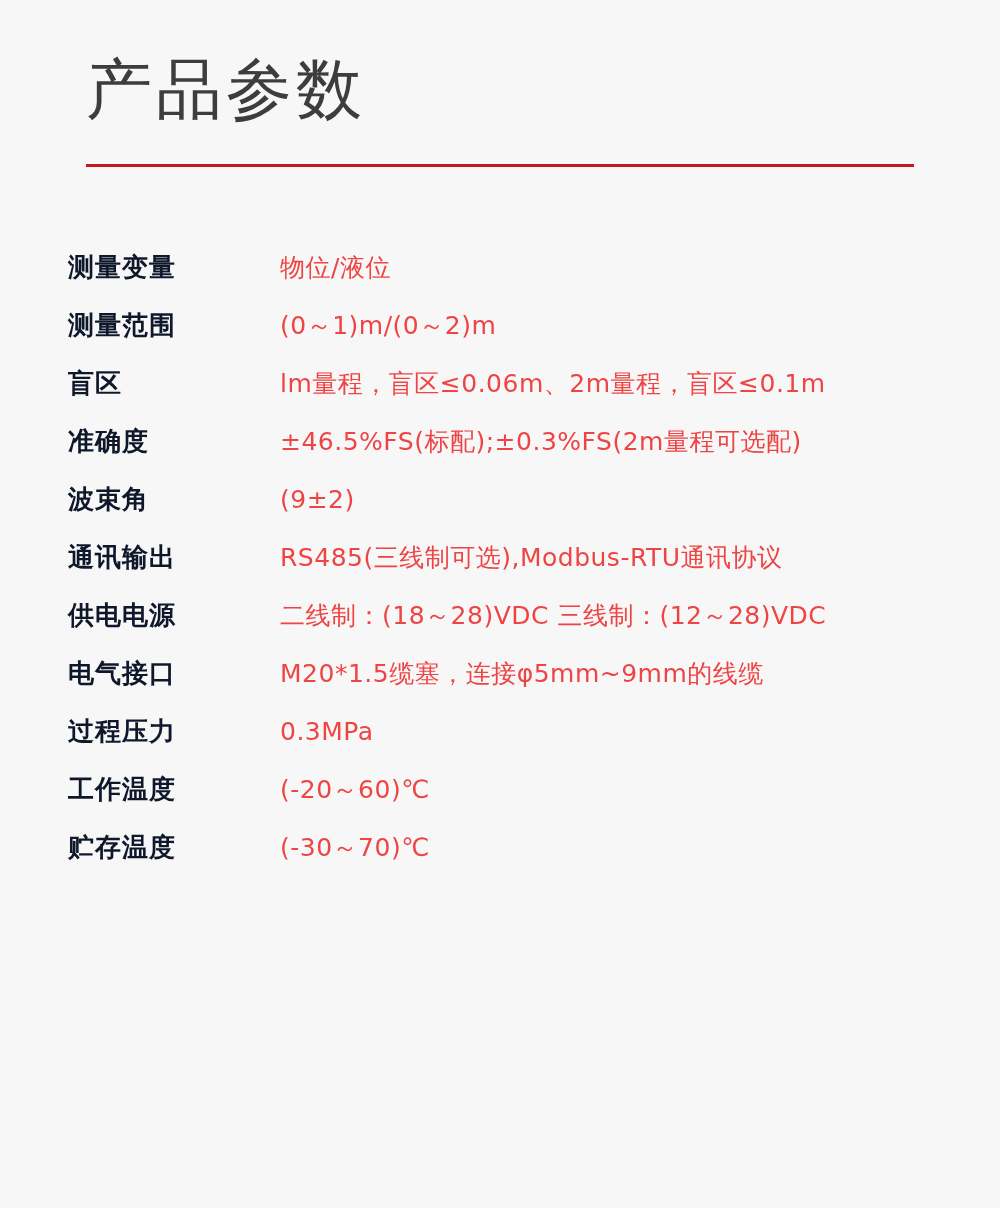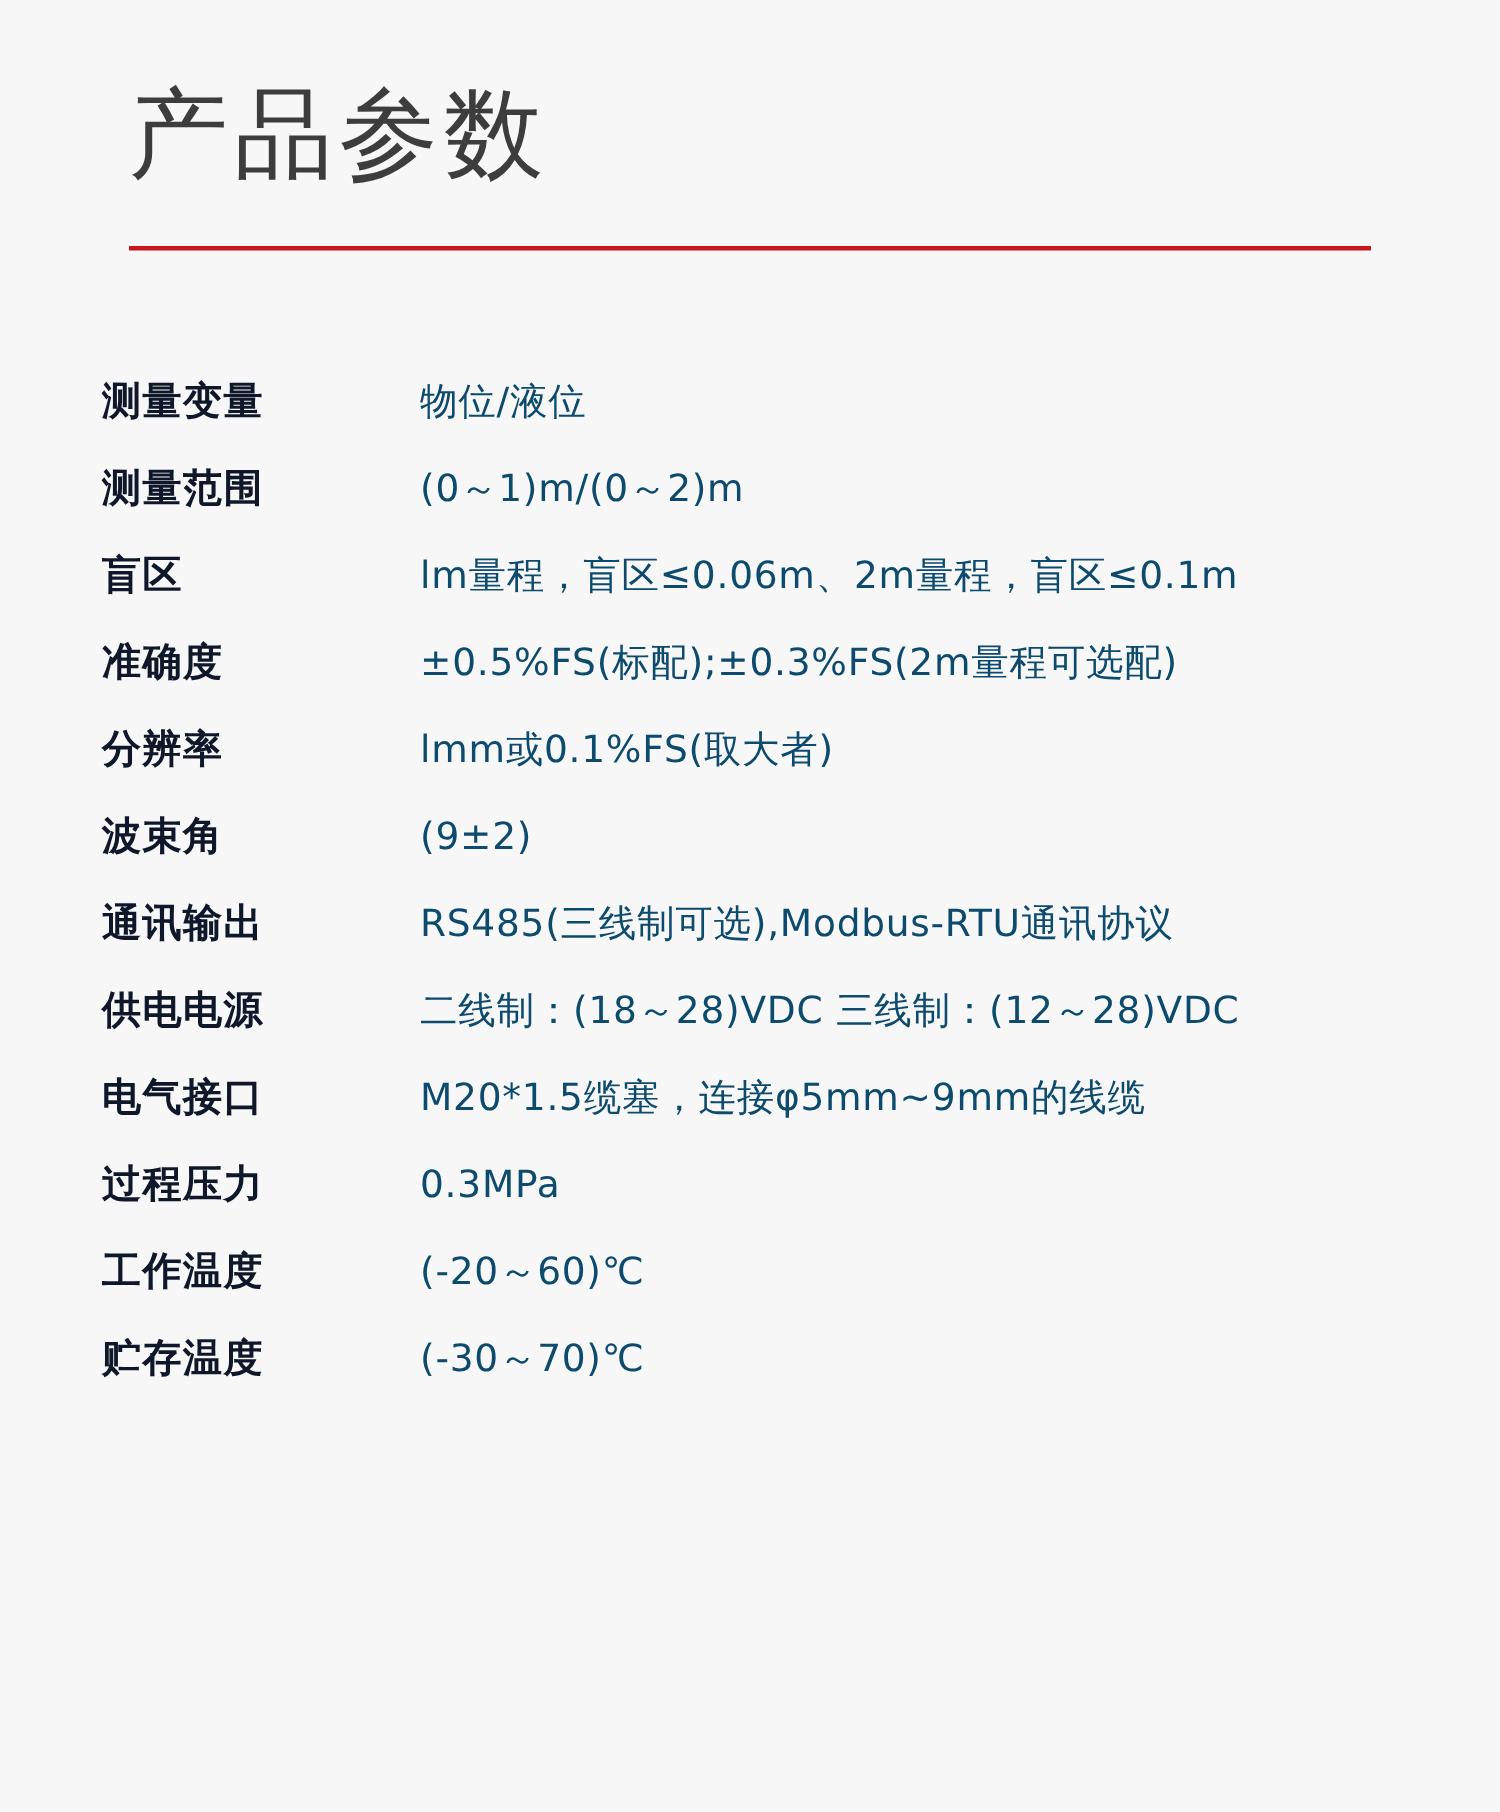--- a/index.html
+++ b/index.html
@@ -59,21 +59,21 @@
     color: #0f172a;
     text-align: left;
     vertical-align: middle;
     padding: 0;
     letter-spacing: 1px;
     white-space: nowrap;
   }
   .spec-value {
     font-size: 25px;
     font-weight: 400;
-    color: #0c4a6e;
+    color: #ef4444;
     text-align: left;
     vertical-align: middle;
     padding: 0;
     letter-spacing: 0.5px;
     white-space: nowrap;
   }
 </style>
 </head>
 <body>
 
@@ -93,25 +93,21 @@
       <tr class="spec-row">
         <td class="spec-label">测量范围</td>
         <td class="spec-value">(0～1)m/(0～2)m</td>
       </tr>
       <tr class="spec-row">
         <td class="spec-label">盲区</td>
         <td class="spec-value">lm量程，盲区≤0.06m、2m量程，盲区≤0.1m</td>
       </tr>
       <tr class="spec-row">
         <td class="spec-label">准确度</td>
-        <td class="spec-value">±0.5%FS(标配);±0.3%FS(2m量程可选配)</td>
-      </tr>
-      <tr class="spec-row">
-        <td class="spec-label">分辨率</td>
-        <td class="spec-value">lmm或0.1%FS(取大者)</td>
+        <td class="spec-value">±46.5%FS(标配);±0.3%FS(2m量程可选配)</td>
       </tr>
       <tr class="spec-row">
         <td class="spec-label">波束角</td>
         <td class="spec-value">(9±2)</td>
       </tr>
       <tr class="spec-row">
         <td class="spec-label">通讯输出</td>
         <td class="spec-value">RS485(三线制可选),Modbus-RTU通讯协议</td>
       </tr>
       <tr class="spec-row">

